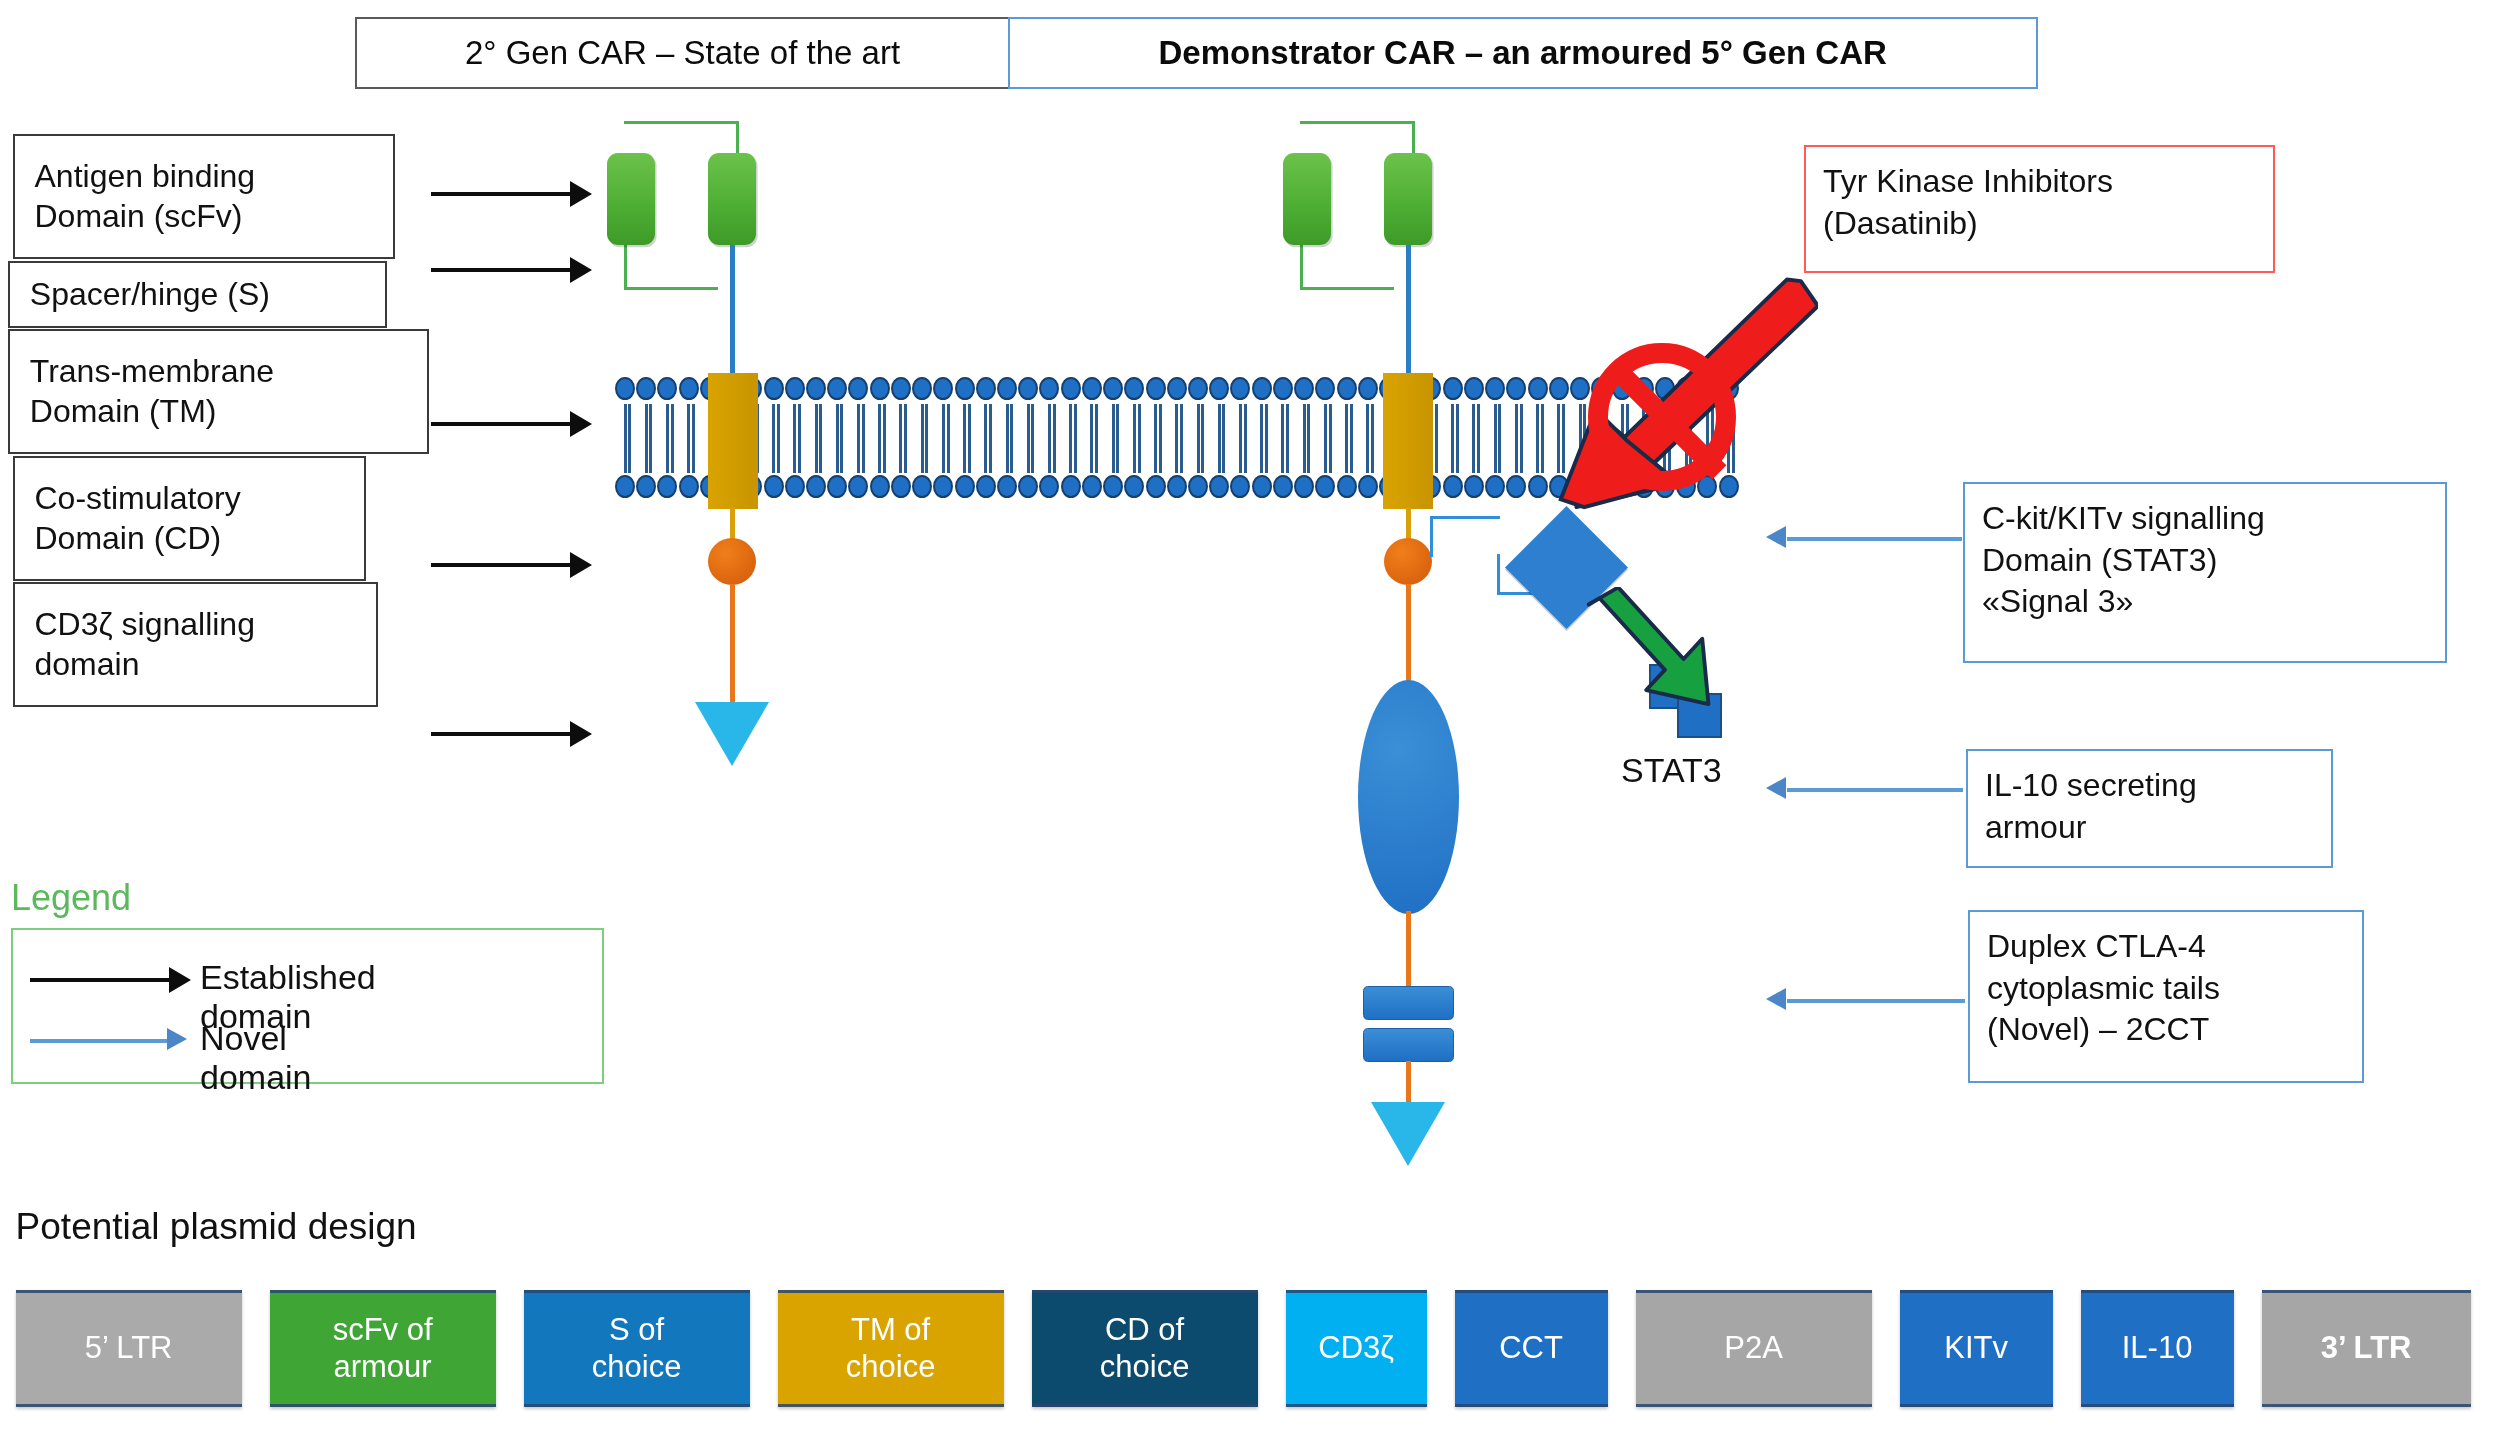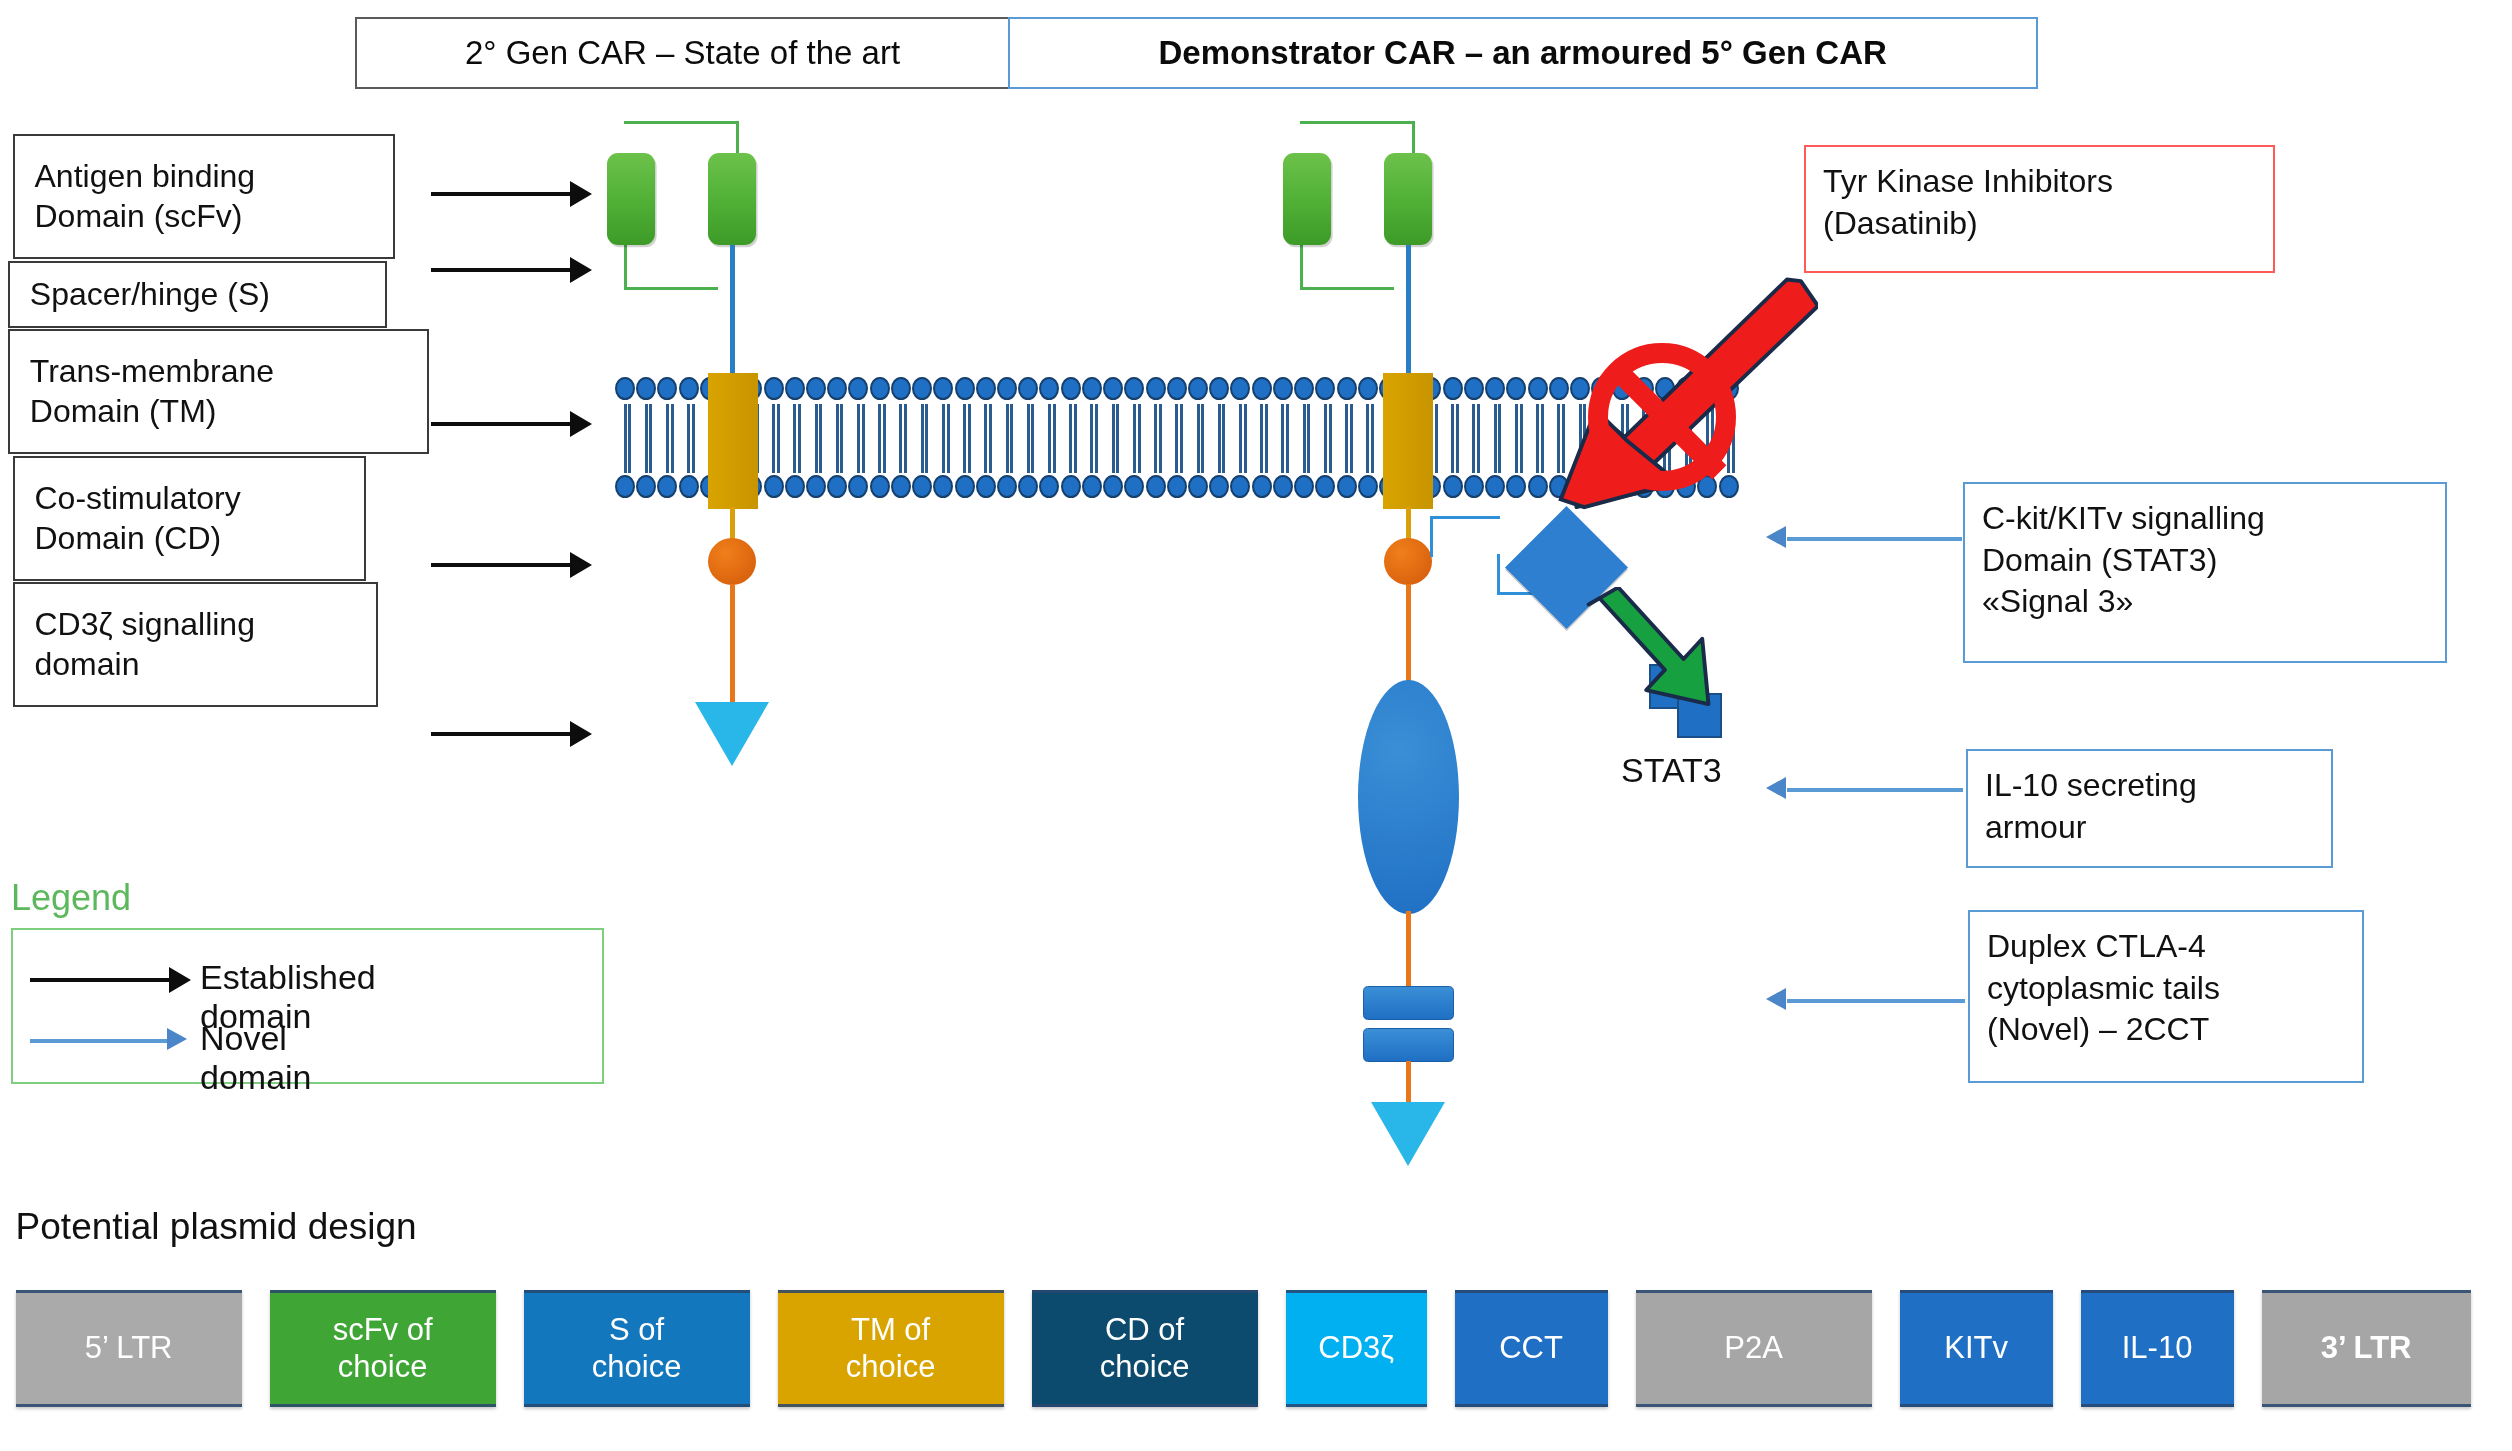--- a/index.html
+++ b/index.html
@@ -471,21 +471,21 @@
   <div class="blu-head-l" style="left:1766px;top:988px;"></div>
 </div>
 
 <div class="abs" id="plasmid-title">Potential plasmid design</div>
 <div class="abs" id="plasmid">
     <div class="gene" style="width: 226px; background: rgb(170, 170, 170);">
       <span style="white-space: pre-line;">5’ LTR</span>
     </div>
     <div class="gene" style="width: 226px; background: rgb(63, 165, 53);">
       <span style="white-space: pre-line;">scFv of
-choice</span>
+armour</span>
     </div>
     <div class="gene" style="width: 226px; background: rgb(18, 119, 188);">
       <span style="white-space: pre-line;">S of
 choice</span>
     </div>
     <div class="gene" style="width: 226px; background: rgb(217, 164, 0);">
       <span style="white-space: pre-line;">TM of
 choice</span>
     </div>
     <div class="gene" style="width: 226px; background: #0c4a6e;">

